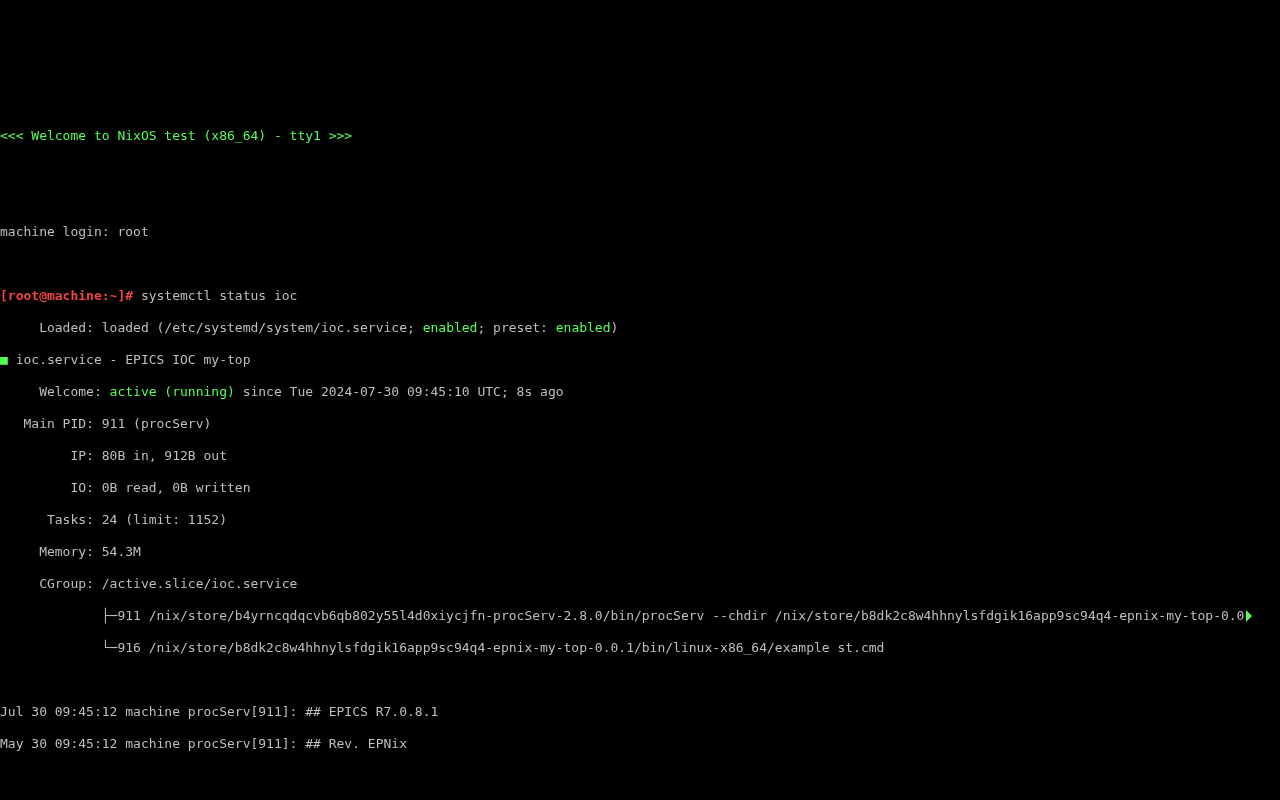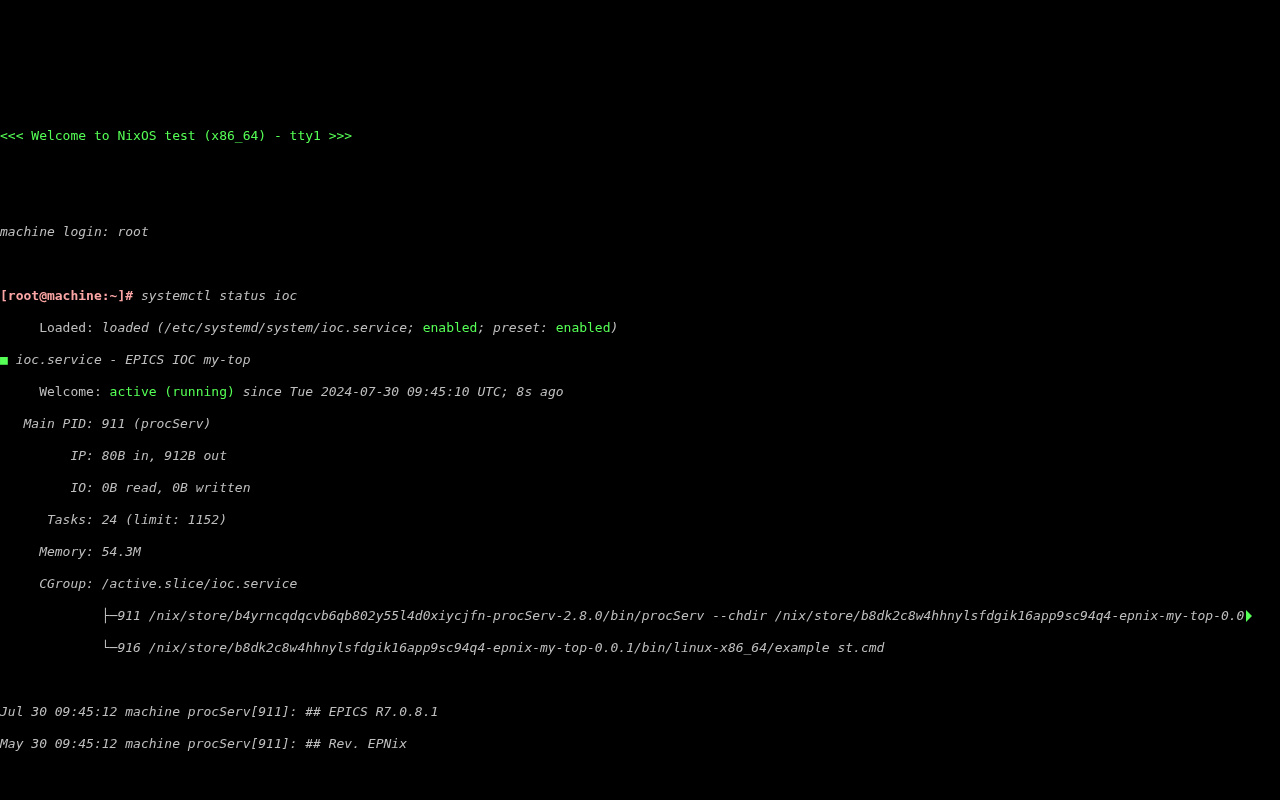--- a/index.html
+++ b/index.html
@@ -12,22 +12,22 @@
     font-family: "DejaVu Sans Mono", "Menlo", "Consolas", monospace;
     font-size: 13px;
     line-height: 16px;
     overflow: hidden;
     white-space: pre;
   }
   .term {
     padding-top: 32px;
   }
   .green-bold { color: #55ff55; font-weight: normal; }
-  .white { color: #bfbfbf; font-style: italic; }
-  .red-bold { color: #fca5a5; font-weight: bold; }
+  .white { color: #bfbfbf; }
+  .red-bold { color: #ef4444; font-weight: bold; }
   .label { color: #bfbfbf; }
   .status-dot { color: #55ff55; }
   .line { display: block; }
   .indicator {
     display: inline-block;
     position: relative;
   }
   .indicator::after {
     content: "";
     position: absolute;

